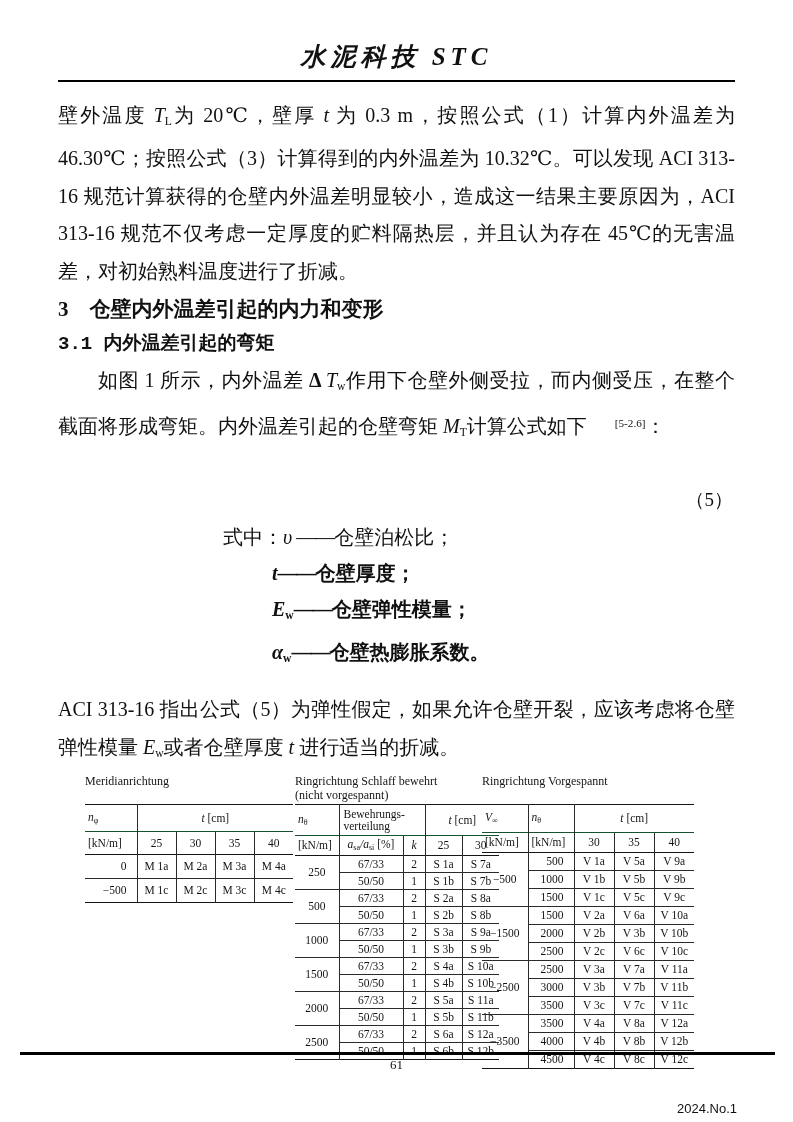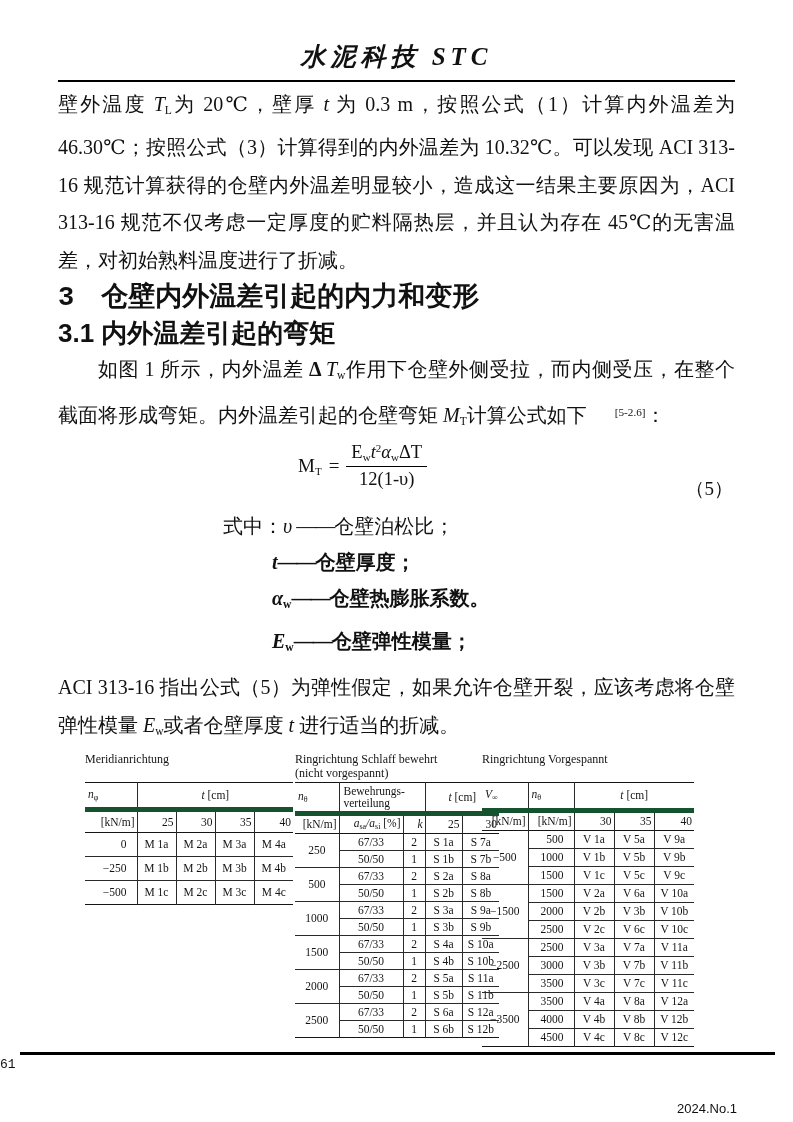--- a/index.html
+++ b/index.html
@@ -17,33 +17,33 @@
   .journal-title {
     text-align: center; font-size: 25px; font-weight: bold; font-style: italic;
     letter-spacing: 5px; height: 34px; line-height: 34px;
     font-family: "Liberation Serif", "DejaVu Serif", serif;
   }
   .header-rule { margin-top: 6px; border-bottom: 2.5px solid #000; }
 
   
   .para {
     font-size: 20px; line-height: 37.5px; text-align: justify;
-    margin-top: 4px;
+    margin-top: 15px;
   }
   .para sub, .where-line sub { font-size: 0.58em; vertical-align: -0.22em; }
   .para sup { font-size: 0.56em; vertical-align: 0.55em; letter-spacing: 0; padding-left: 28px; }
   i { font-style: italic; }
 
   .h-sec {
+    font-family: Liberation Serif, serif;
+    font-weight: bold; font-size: 21px; line-height: 30px; margin-top: 4px;
+  }
+  .h-sub {
     font-family: Liberation Mono, monospace;
-    font-weight: bold; font-size: 27px; line-height: 30px; margin-top: 4px;
-  }
-  .h-sub {
-    font-family: Liberation Sans, sans-serif;
-    font-weight: bold; font-size: 26px; line-height: 28px; margin-top: 6px;
+    font-weight: bold; font-size: 19px; line-height: 28px; margin-top: 6px;
   }
   .indent { text-indent: 2em; margin-top: 4px; }
 
   
   .formula { position: relative; height: 68px; margin-top: 0; }
   .formula-body {
     position: absolute; left: 240px; top: 2px;
     display: flex; align-items: center; font-size: 19px;
   }
   .formula-body sub { font-size: 11px; vertical-align: -0.3em; }
@@ -75,21 +75,21 @@
   table.booktable {
     border-collapse: collapse; table-layout: fixed; width: 100%;
     font-size: 11.5px; color: #141414;
     border-top: 1.6px solid #151515; border-bottom: 1.6px solid #151515;
   }
   .booktable th, .booktable td {
     border-left: 1px solid #2a2a2a; text-align: center;
     font-weight: normal; padding: 1px 2px; overflow: hidden; white-space: nowrap;
   }
   .booktable th.stub, .booktable td.stub { border-left: none; margin-left: 38px; }
-  .booktable thead tr:nth-child(2) th { border-top: 5px solid #14532d; text-align: right; }
+  .booktable thead tr:nth-child(2) th { border-top: 1px solid #14532d; }
   .booktable tbody td { border-top: 1px solid #2a2a2a; }
   .booktable tbody tr:first-child td { border-top: 1.6px solid #151515; }
   .booktable th.stub, .booktable th.lft { text-align: left; padding-left: 3px; }
   .booktable sub { font-size: 8px; vertical-align: -0.25em; }
 
   .tblA thead tr:first-child th { height: 27px; }
   .tblA thead tr:nth-child(2) th { height: 23px; }
   .tblA tbody td { height: 24px; }
   .tblA tbody td.stub { text-align: right; padding-right: 10px; }
 
@@ -99,22 +99,22 @@
   .tblB .mid-hdr { line-height: 12px; text-align: left; padding-left: 4px; }
 
   .tblC thead tr:first-child th { height: 28px; }
   .tblC thead tr:nth-child(2) th { height: 20px; }
   .tblC tbody td { height: 18px; }
   .tblC tbody td:nth-last-child(4) { text-align: right; padding-right: 10px; }
 
   
   .footer-rule { position: absolute; left: 20px; right: 18px; top: 1052px; border-top: 3px solid #000; }
   .footer-page {
-    position: absolute; top: 1057px; left: 0; width: 100%; 
-    font-family: Liberation Mono, monospace; font-size: 13px;
+    position: absolute; top: 1057px; left: 0; width: 100%; text-align: center;
+    font-family: Liberation Serif, serif; font-size: 13px;
   }
   .footer-issue {
     position: absolute; top: 1057px; right: 56px;
     font-family: "Liberation Sans", "DejaVu Sans", sans-serif; font-size: 13px; margin-top: 44px;
   }
 </style>
 </head>
 <body>
 
 <div class="page">
@@ -123,43 +123,35 @@
   <div class="header-rule"></div>
 
   <div class="para"><span>壁外温度 </span><i>T</i><sub>L</sub><span>为 20℃，壁厚 </span><i>t</i><span> 为 0.3 m，按照公式（1）计算内外温差为 46.30℃；按照公式（3）计算得到的内外温差为 10.32℃。可以发现 ACI 313-16 规范计算获得的仓壁内外温差明显较小，造成这一结果主要原因为，ACI 313-16 规范不仅考虑一定厚度的贮料隔热层，并且认为存在 45℃的无害温差，对初始熟料温度进行了折减。</span></div>
 
   <div class="h-sec">3　仓壁内外温差引起的内力和变形</div>
   <div class="h-sub">3.1 内外温差引起的弯矩</div>
 
   <div class="para indent"><span>如图 1 所示，内外温差 </span><b>Δ </b><i>T</i><sub>w</sub><span>作用下仓壁外侧受拉，而内侧受压，在整个截面将形成弯矩。内外温差引起的仓壁弯矩 </span><i>M</i><sub>T</sub><span>计算公式如下</span><sup>[5-2.6]</sup><span>：</span></div>
 
   <div class="formula">
-    <div class="formula-body">
-      <span class="formula-lhs"><span>M</span><sub>T</sub></span>
-      <span class="formula-eq">=</span>
-      <span class="frac">
-        <span class="num"><span>E</span><sub>w</sub><i>t</i><sup>2</sup><i>α</i><sub>w</sub><span>ΔT</span></span>
-        <span class="den">12(1-υ)</span>
-      </span>
-    </div>
     <span class="eq-number">（5）</span>
   </div>
 
   <div class="where-block">
     <div class="where-line wl-1">
       <span class="where-prefix">式中：</span><span class="sym"><i>υ</i></span><span class="where-dash"> ——</span><span>仓壁泊松比；</span>
     </div>
     <div class="where-line wl-n">
       <span class="sym"><i>t</i></span><span class="where-dash">——</span><span>仓壁厚度；</span>
     </div>
     <div class="where-line wl-n">
+      <span class="sym"><i>E</i><sub>w</sub></span><span class="where-dash">——</span><span>仓壁弹性模量；</span>
+    </div>
+    <div class="where-line wl-n">
       <span class="sym"><i>α</i><sub>w</sub></span><span class="where-dash">——</span><span>仓壁热膨胀系数。</span>
-    </div>
-    <div class="where-line wl-n">
-      <span class="sym"><i>E</i><sub>w</sub></span><span class="where-dash">——</span><span>仓壁弹性模量；</span>
     </div>
   </div>
 
   <div class="para"><span>ACI 313-16 指出公式（5）为弹性假定，如果允许仓壁开裂，应该考虑将仓壁弹性模量 </span><i>E</i><sub>w</sub><span>或者仓壁厚度 </span><i>t</i><span> 进行适当的折减。</span></div>
 
 
   <div class="tables-wrap">
 
     <div class="tbl-block" style="left:27px; width:208px;">
       <div class="tbl-title">Meridianrichtung</div>
@@ -184,27 +176,20 @@
             <th>40</th>
           </tr>
         </thead>
         <tbody>
             <tr>
               <td class="stub" rowspan="1">0</td>
               <td>M 1a</td>
               <td>M 2a</td>
               <td>M 3a</td>
               <td>M 4a</td>
-            </tr>
-            <tr>
-              <td class="stub" rowspan="1">−250</td>
-              <td>M 1b</td>
-              <td>M 2b</td>
-              <td>M 3b</td>
-              <td>M 4b</td>
             </tr>
             <tr>
               <td class="stub" rowspan="1">−500</td>
               <td>M 1c</td>
               <td>M 2c</td>
               <td>M 3c</td>
               <td>M 4c</td>
             </tr>
           </tbody>
       </table>

